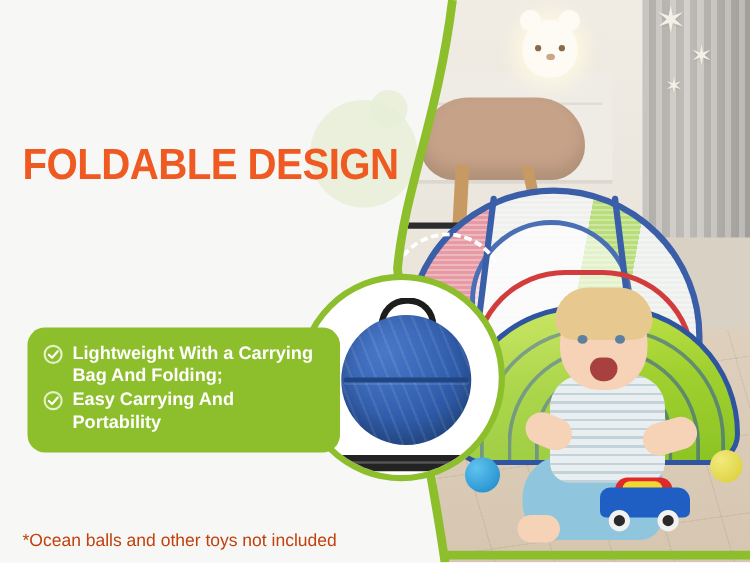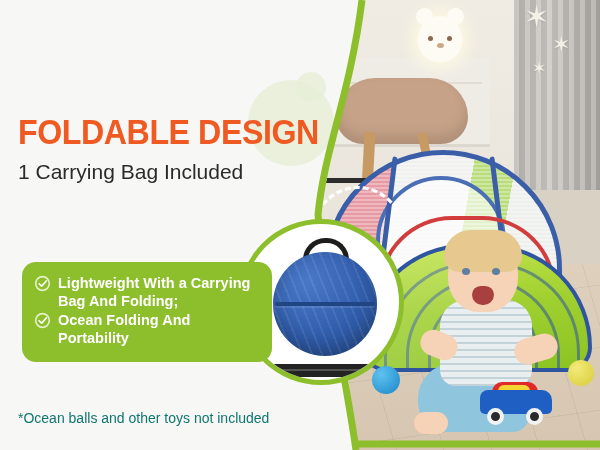--- a/index.html
+++ b/index.html
@@ -335,22 +335,22 @@
     margin-bottom: 1px;
   }
   .feature-text {
     color: #ffffff; font-size: 14.5px; font-weight: bold; line-height: 1.25;
   }
   .check-icon {
     flex: 0 0 auto; width: 17px; height: 17px; margin-top: 1px;
   }
 
   #disclaimer {
-    position: absolute; left: 18px; top: 410px;
-    font-size: 14px; color: #0f766e; white-space: nowrap;
+    position: absolute; left: 18px; top: 424px;
+    font-size: 14px; color: #c2410c; white-space: nowrap;
   }
 </style>
 </head>
 <body>
 
 <div id="banner">
 
   <div class="deco-circle" id="deco-big"></div>
   <div class="deco-circle" id="deco-small"></div>
 
@@ -434,34 +434,33 @@
       <div id="bag">
         <div class="bag-handle"></div>
         <div class="bag-body"></div>
         <div class="bag-zip"></div>
       </div>
       <div id="bag-strap"></div>
     </div>
   </div>
 
   <div id="headline">FOLDABLE DESIGN</div>
-  <div id="subhead">1 Carrying Bag Included</div>
 
   <div id="feature-box">
     <div class="feature-row">
       <svg class="check-icon" viewBox="0 0 20 20">
         <circle cx="10" cy="10" r="8" fill="none" stroke="#e4f0c6" stroke-width="2"></circle>
         <path d="M 6 10.3 L 9 13.2 L 14.4 7" fill="none" stroke="#ffffff" stroke-width="2" stroke-linecap="round" stroke-linejoin="round"></path>
       </svg>
       <div class="feature-text">Lightweight With a Carrying Bag And Folding;</div>
     </div>
     <div class="feature-row">
       <svg class="check-icon" viewBox="0 0 20 20">
         <circle cx="10" cy="10" r="8" fill="none" stroke="#e4f0c6" stroke-width="2"></circle>
         <path d="M 6 10.3 L 9 13.2 L 14.4 7" fill="none" stroke="#ffffff" stroke-width="2" stroke-linecap="round" stroke-linejoin="round"></path>
       </svg>
-      <div class="feature-text">Ocean Folding And Portability</div>
+      <div class="feature-text">Easy Carrying And Portability</div>
     </div>
   </div>
 
   <div id="disclaimer">*Ocean balls and other toys not included</div>
 
 </div>
 
 </body></html>

